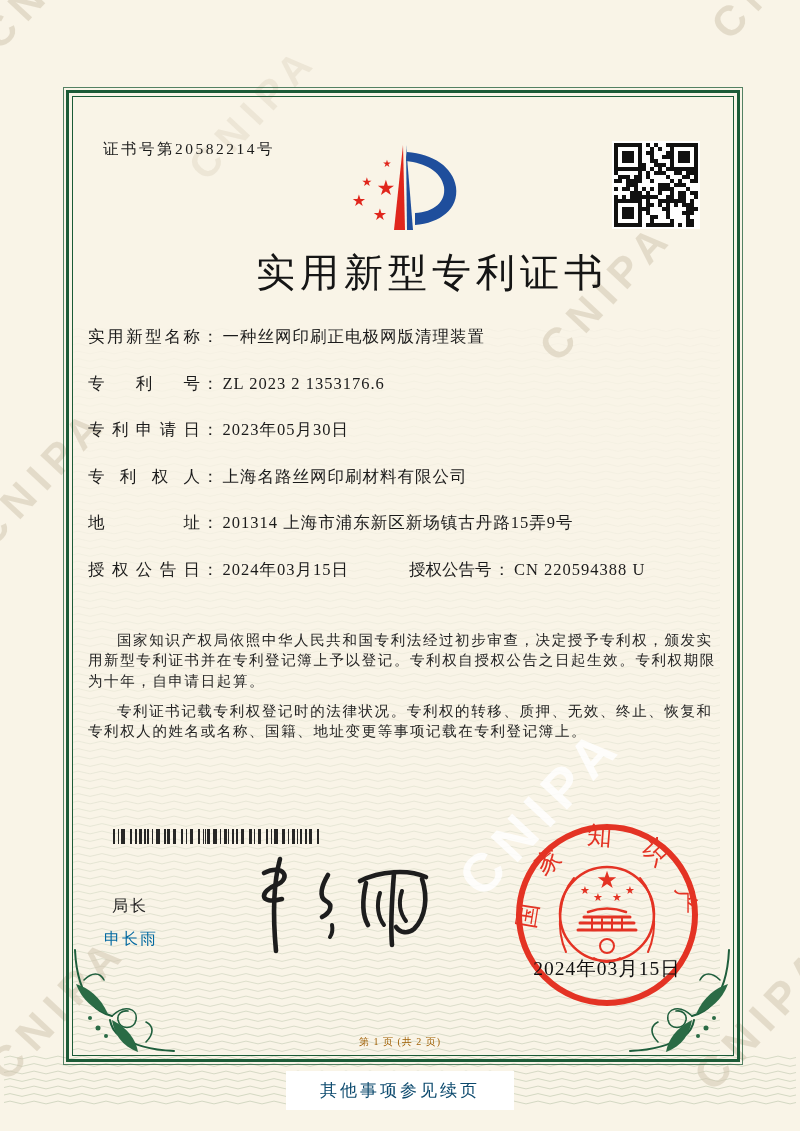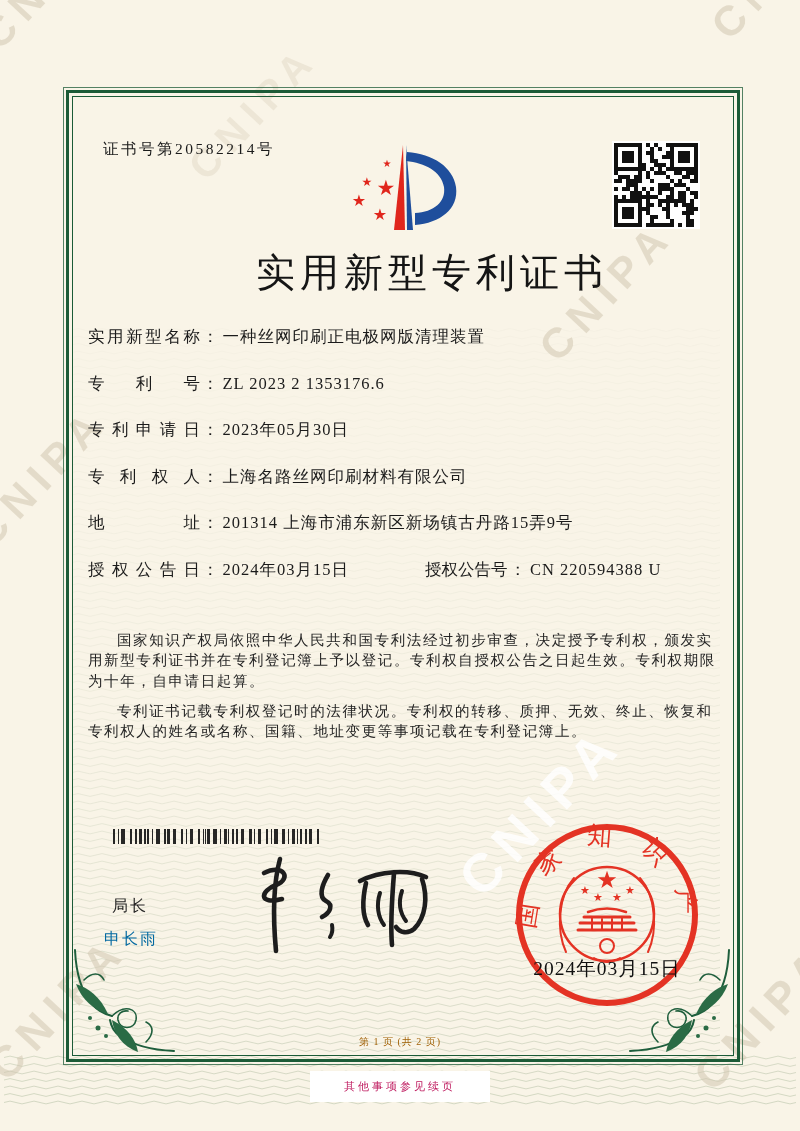--- a/index.html
+++ b/index.html
@@ -26,21 +26,21 @@
   .logo{position:absolute;left:337px;top:130px;z-index:3;}
   .qr{position:absolute;left:612px;top:141px;z-index:3;background:#fff;padding:2px;line-height:0;}
   .title{position:absolute;left:0;top:246px;width:100%;text-align:center;font-size:39px;
          letter-spacing:5px;color:#151515;z-index:3;padding-left:32px;}
   
   .fields{position:absolute;left:88px;top:323px;width:632px;font-size:16.5px;z-index:3;}
   .frow{line-height:27px;margin-bottom:19.5px;white-space:nowrap;}
   .flabel{display:inline-block;width:112px;text-align:justify;text-align-last:justify;vertical-align:top;}
   .fcolon{margin:0 4px 0 2px;}
   .fvalue{letter-spacing:1px;}
-  .fgroup2{margin-left:76px;font-family:Liberation Serif, serif;}
+  .fgroup2{margin-left:60px;font-family:Liberation Serif, serif;}
   
   .paras{position:absolute;left:88px;top:630px;width:630px;font-size:14.5px;line-height:20.3px;
          letter-spacing:1.6px;color:#242424;z-index:3;}
   .paras p{margin:0 0 10px 0;text-indent:2em;}
   
   .barcode{position:absolute;left:113px;top:829px;width:206px;height:15px;z-index:3;opacity:.92;
     background-image:
       repeating-linear-gradient(90deg,#161616 0 2px,transparent 2px 5px,#161616 5px 6px,transparent 6px 9px,#161616 9px 12px,transparent 12px 17px),
       repeating-linear-gradient(90deg,#161616 0 1px,transparent 1px 8px,#161616 8px 10px,transparent 10px 23px);}
   
@@ -50,21 +50,21 @@
             font-size:16px;letter-spacing:2px;color:#0369a1;z-index:3;}
   .sig-hand{position:absolute;left:222px;top:853px;z-index:3;}
   
   .seal{position:absolute;left:514px;top:822px;z-index:3;opacity:.95;}
   .seal-date{position:absolute;left:514px;top:955px;width:186px;text-align:center;font-size:19.5px;
              letter-spacing:1px;color:#101010;z-index:5;}
   
   .pageinfo{position:absolute;left:0;top:1035px;width:100%;text-align:center;font-size:10px;
             letter-spacing:1px;color:#a16207;z-index:3;}
   .contnote{position:absolute;left:50%;top:1071px;transform:translateX(-50%);background:#ffffff;
-            padding:8px 34px;font-size:11px;letter-spacing:3px;color:#be185d;z-index:3;white-space:nowrap;}
+            padding:8px 34px;font-size:17px;letter-spacing:3px;color:#0c4a6e;z-index:3;white-space:nowrap;}
 </style>
 </head>
 <body>
 
 <div class="page">
 
   <svg id="waves-svg" class="waves" width="800" height="1131" viewBox="0 0 800 1131">
       <path d="M72 330 q 6 -2.8 12 0 t 12 0 t 12 0 t 12 0 t 12 0 t 12 0 t 12 0 t 12 0 t 12 0 t 12 0 t 12 0 t 12 0 t 12 0 t 12 0 t 12 0 t 12 0 t 12 0 t 12 0 t 12 0 t 12 0 t 12 0 t 12 0 t 12 0 t 12 0 t 12 0 t 12 0 t 12 0 t 12 0 t 12 0 t 12 0 t 12 0 t 12 0 t 12 0 t 12 0 t 12 0 t 12 0 t 12 0 t 12 0 t 12 0 t 12 0 t 12 0 t 12 0 t 12 0 t 12 0 t 12 0 t 12 0 t 12 0 t 12 0 t 12 0 t 12 0 t 12 0 t 12 0 t 12 0 t 12 0" fill="none" stroke="#a9b89a" stroke-opacity="0.060" stroke-width="0.9"></path>
       <path d="M72 337.5 q 6 -2.8 12 0 t 12 0 t 12 0 t 12 0 t 12 0 t 12 0 t 12 0 t 12 0 t 12 0 t 12 0 t 12 0 t 12 0 t 12 0 t 12 0 t 12 0 t 12 0 t 12 0 t 12 0 t 12 0 t 12 0 t 12 0 t 12 0 t 12 0 t 12 0 t 12 0 t 12 0 t 12 0 t 12 0 t 12 0 t 12 0 t 12 0 t 12 0 t 12 0 t 12 0 t 12 0 t 12 0 t 12 0 t 12 0 t 12 0 t 12 0 t 12 0 t 12 0 t 12 0 t 12 0 t 12 0 t 12 0 t 12 0 t 12 0 t 12 0 t 12 0 t 12 0 t 12 0 t 12 0 t 12 0" fill="none" stroke="#a9b89a" stroke-opacity="0.060" stroke-width="0.9"></path>
       <path d="M72 345 q 6 -2.8 12 0 t 12 0 t 12 0 t 12 0 t 12 0 t 12 0 t 12 0 t 12 0 t 12 0 t 12 0 t 12 0 t 12 0 t 12 0 t 12 0 t 12 0 t 12 0 t 12 0 t 12 0 t 12 0 t 12 0 t 12 0 t 12 0 t 12 0 t 12 0 t 12 0 t 12 0 t 12 0 t 12 0 t 12 0 t 12 0 t 12 0 t 12 0 t 12 0 t 12 0 t 12 0 t 12 0 t 12 0 t 12 0 t 12 0 t 12 0 t 12 0 t 12 0 t 12 0 t 12 0 t 12 0 t 12 0 t 12 0 t 12 0 t 12 0 t 12 0 t 12 0 t 12 0 t 12 0 t 12 0" fill="none" stroke="#a9b89a" stroke-opacity="0.060" stroke-width="0.9"></path>

